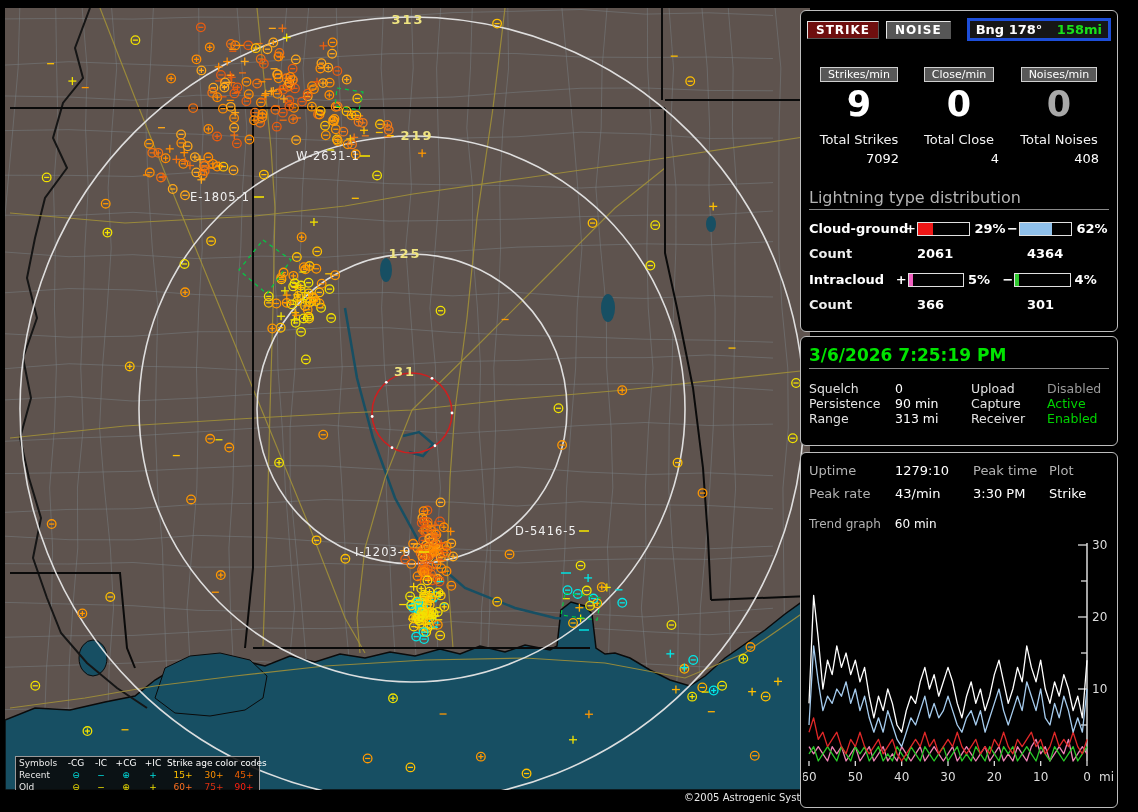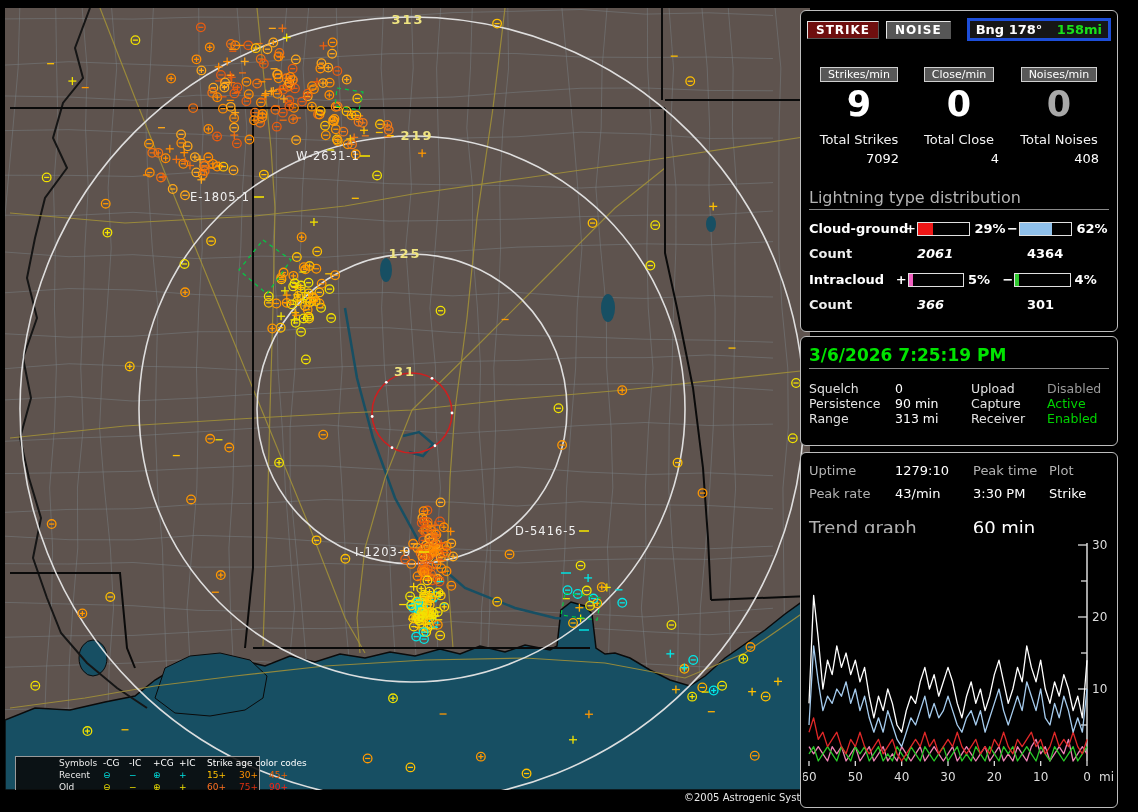--- a/index.html
+++ b/index.html
@@ -4,21 +4,21 @@
 <style>
   html,body{margin:0;padding:0;background:#000;}
   body{width:1138px;height:812px;position:relative;overflow:hidden;
        font-family:"DejaVu Sans","Liberation Sans",sans-serif;color:#fff;}
   
   #map-wrap{position:absolute;left:5px;top:8px;width:805px;height:782px;overflow:hidden;background:#5e534e;}
   #map-svg{position:absolute;left:0;top:0;}
   #legend-box{position:absolute;left:10px;top:748px;width:243px;height:36px;
     background:rgba(10,10,10,.88);border:1px solid #9a9a9a;font-size:9px;line-height:12px;}
   .lg-row{display:grid;grid-template-columns:44px 26px 24px 26px 28px 32px 30px 30px;padding:0 3px;white-space:nowrap;}
-  .lg-row span{text-align:center;margin-left:40px;}
+  .lg-row span{text-align:center;}
   .lg-row .lab{text-align:left;color:#e8e8e8;}
   #copyright{position:absolute;left:684px;top:792px;font-size:10px;color:#e8e8e8;}
   
   .panel{position:absolute;left:800px;width:318px;background:#000;border:1px solid #bdbdbd;border-radius:6px;box-sizing:border-box;}
   #panel-stats{top:10px;height:322px;}
   #panel-status{top:336px;height:110px;}
   #panel-info{top:452px;height:356px;}
   .btnrow{display:flex;align-items:center;margin:7px 6px 0 6px;}
   .tbtn{font-family:inherit;font-weight:bold;font-size:12px;letter-spacing:1px;color:#fff;
         padding:1px 8px;margin-right:7px;cursor:pointer;
@@ -39,32 +39,32 @@
   .dist{margin:22px 8px 0 8px;}
   .dist-title{color:#b4b4b4;font-size:16px;border-bottom:1px solid #8a8a8a;padding-bottom:2px;}
   .dist-row{display:flex;align-items:center;margin-top:11px;font-weight:bold;font-size:13px;white-space:nowrap;}
   .dist-name{width:96px;}
   .sign{width:12px;text-align:center;}
   .bar{display:inline-block;width:60px;height:12px;background:#000;border:1px solid #e0e0e0;margin:0 4px 0 1px;}
   .bar i{display:block;height:100%;}
   .pct{width:38px;}
   .cnt-row{display:flex;margin-top:10px;font-weight:bold;font-size:13px;}
   .cnt-lab{width:108px;color:#eee;}
-  .cnt-v1{width:110px;font-style:italic;}
+  .cnt-v1{width:110px;}
   
   .clock{color:#00e400;font-weight:bold;font-size:17px;margin:8px 8px 0 8px;padding-bottom:3px;border-bottom:1px solid #8a8a8a;}
   .st-grid{display:grid;grid-template-columns:86px 76px 76px 70px;margin:12px 8px 0 8px;
            font-size:12.5px;}
   .lab{color:#e2e2e2;}
   .glab{color:#b2b2b2;}
   .grn{color:#00d400;}
   .dim{color:#9a9a9a;}
   
   .inf-grid{display:grid;grid-template-columns:86px 78px 76px 66px;margin:10px 8px 0 8px;font-size:13px;row-gap:8px;}
-  .trendrow{display:flex;margin:16px 8px 0 8px;font-size:18px;gap:42px;}
+  .trendrow{display:flex;margin:16px 8px 0 8px;font-size:12px;}
   .trendrow .v{margin-left:14px;}
   #trend-svg{position:absolute;left:2px;top:80px;}
 </style>
 </head>
 <body>
 
 <div id="map-wrap">
   <svg id="map-svg" width="805" height="782">
       <rect x="0" y="0" width="805" height="782" fill="#5e534e"></rect>
       <polyline points="14.79587179236114,0 13.117277732118964,60 7.964367875829339,120 2.5423700995743275,180 -3.0163794830441475,240 -8.935094775632024,300 -13.840605364181101,360 -15.590518929064274,420 -14.891212458722293,480 -10.444034589454532,540 -8.577232224866748,600 -5.465091141872108,660 -7.969868982210755,720 -11.973119905218482,780" fill="none" stroke="#7d8689" stroke-width="1" opacity="0.45"></polyline>

